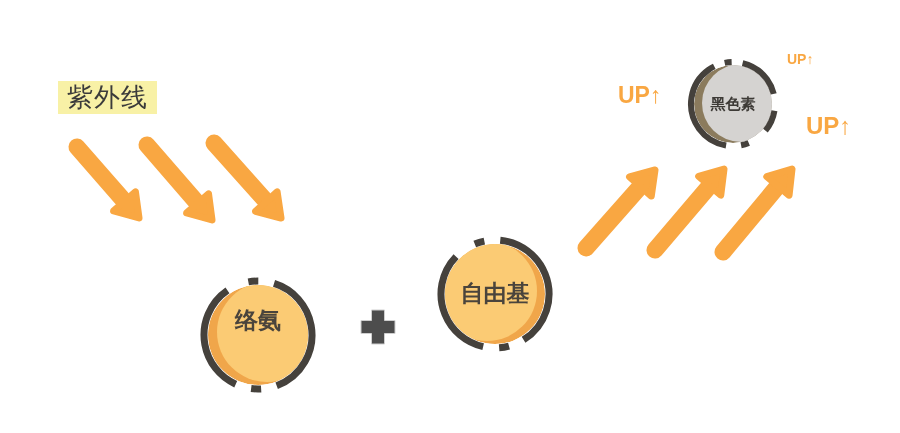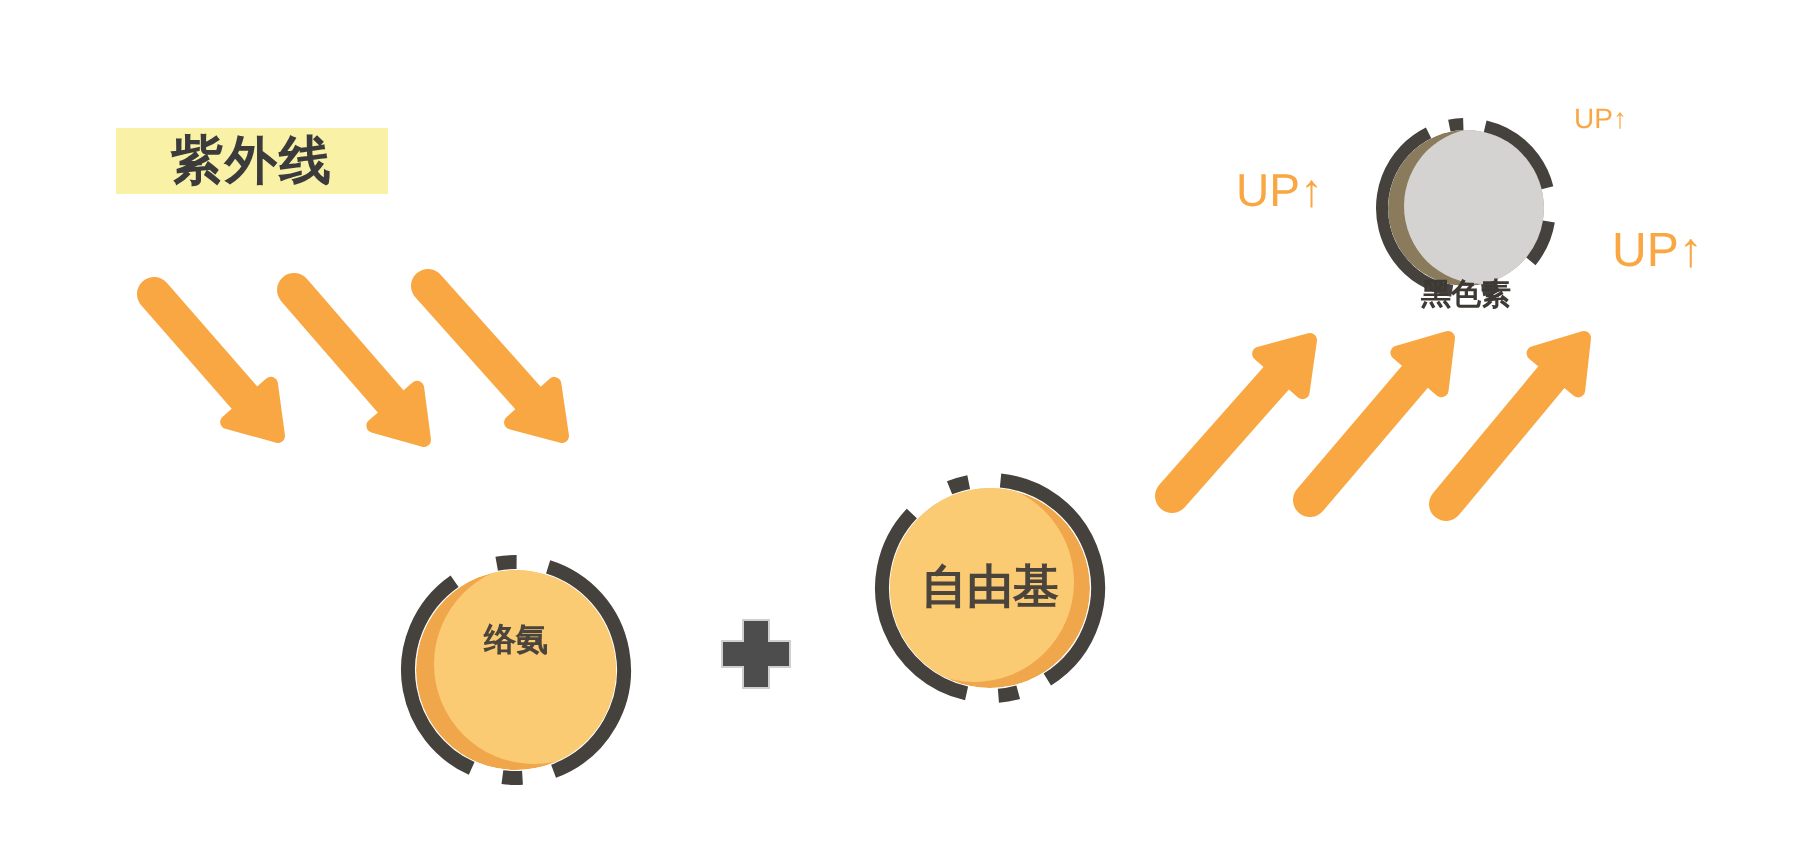--- a/index.html
+++ b/index.html
@@ -21,34 +21,34 @@
   .c-fill      { fill: var(--circle-fill-orange); }
   .m-shadow    { fill: var(--melanin-shadow); }
   .m-fill      { fill: var(--melanin-fill); }
   .arrow-line  { stroke: var(--accent-orange); stroke-width: 17; stroke-linecap: round; fill: none; }
   .arrow-head  { fill: var(--accent-orange); stroke: var(--accent-orange); stroke-width: 7; stroke-linejoin: round; }
   .plus        { fill: var(--plus-gray); stroke: #cfcfcf; stroke-width: 1; }
 
   
   .overlay { position: absolute; white-space: nowrap; }
   .uv-chip {
-    left: 58px; top: 64px; width: 136px; height: 33px;
+    left: 58px; top: 81px; width: 99px; height: 33px;
     background: var(--highlight-yellow);
     color: var(--uv-text);
-    font-size: 26px; font-weight: 700; letter-spacing: 1px;
+    font-size: 26px; font-weight: 400; letter-spacing: 1px;
     text-align: center; line-height: 33px;
   }
   .node-label {
     color: var(--circle-text);
     font-weight: 700; text-align: center;
   }
-  .label-tyrosinase { left: 198px; top: 306px; width: 120px; font-size: 16px; line-height: 29px; }
+  .label-tyrosinase { left: 198px; top: 306px; width: 120px; font-size: 23px; line-height: 29px; }
   .label-free       { left: 435px; top: 281px; width: 120px; font-size: 23px; line-height: 26px; font-family: Liberation Serif, serif; }
-  .label-melanin    { left: 683px; top: 95px;  width: 100px; font-size: 15px; line-height: 18px; color: var(--melanin-text); margin-top: 44px; }
-  .up-label { color: var(--accent-orange); font-weight: 400; }
+  .label-melanin    { left: 683px; top: 95px;  width: 100px; font-size: 15px; line-height: 18px; color: var(--melanin-text); }
+  .up-label { color: var(--accent-orange); font-weight: 700; }
   .up-left        { left: 618px; top: 82px;  font-size: 23px; }
   .up-top-right   { left: 787px; top: 51px;  font-size: 14px; }
   .up-bottom-right{ left: 806px; top: 112px; font-size: 24px; }
 </style>
 </head>
 <body>
 
 <div id="stage">
 
   <svg id="diagram-svg" width="900" height="433" viewBox="0 0 900 433">

